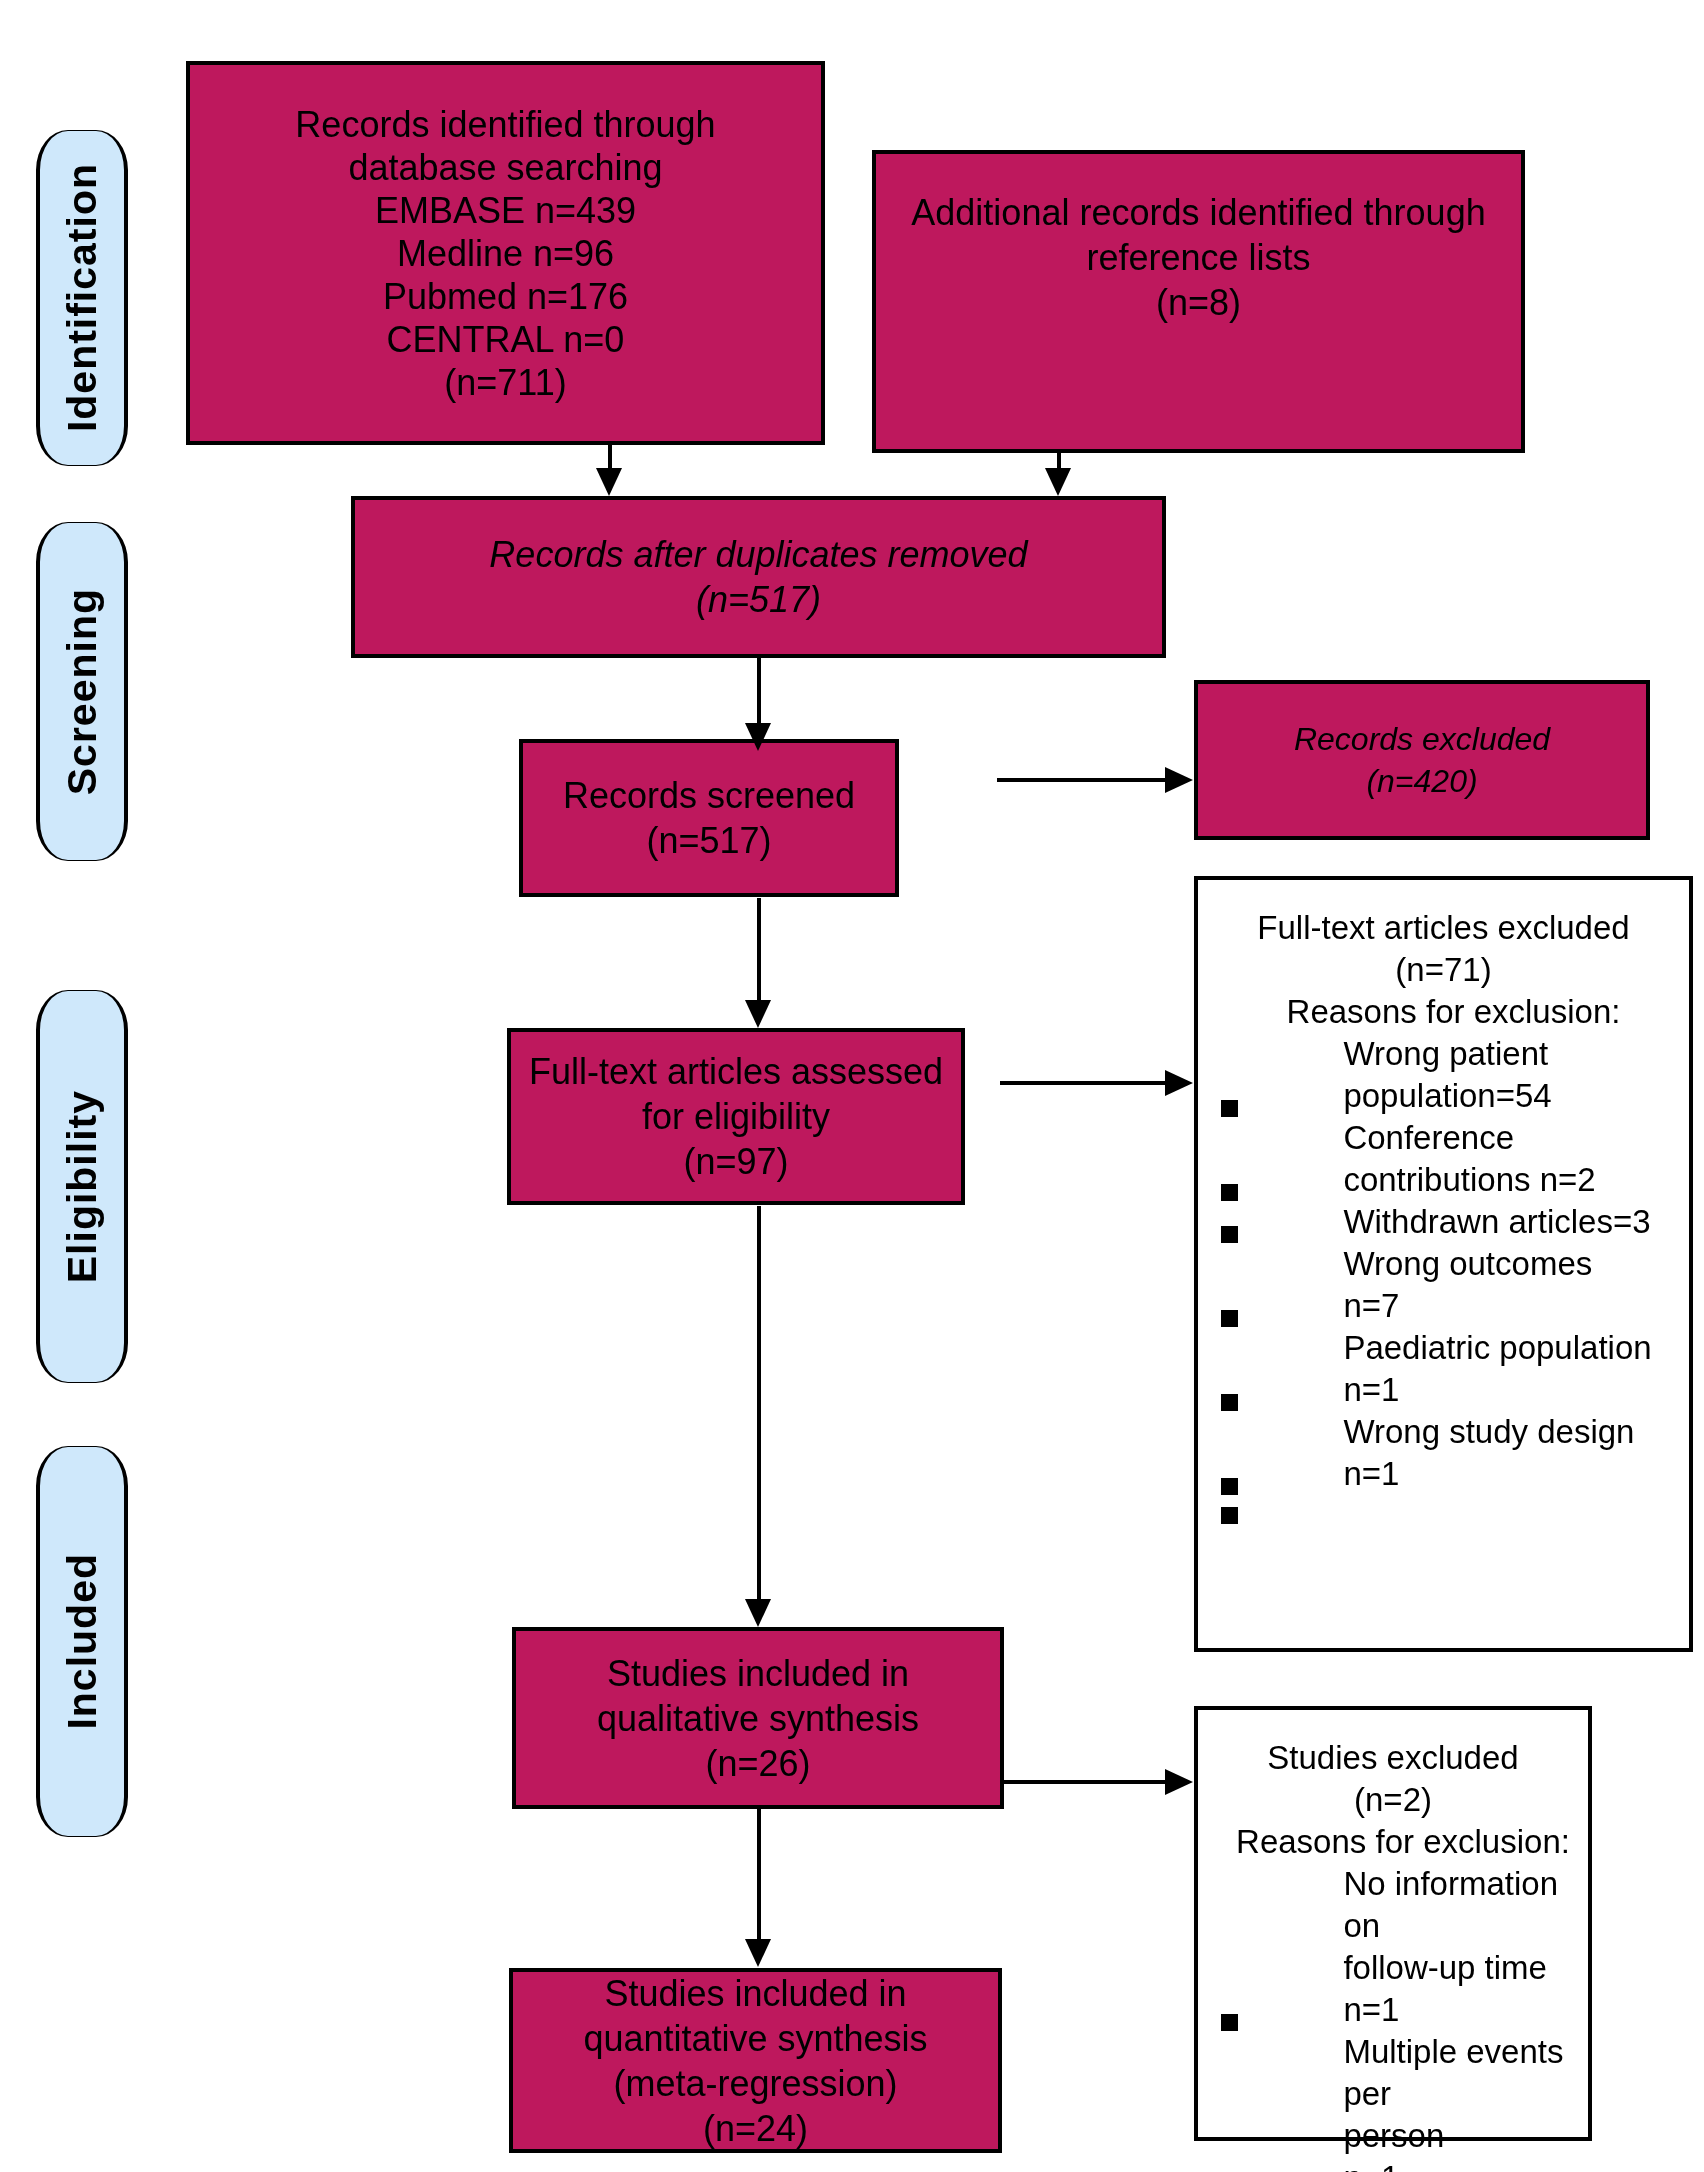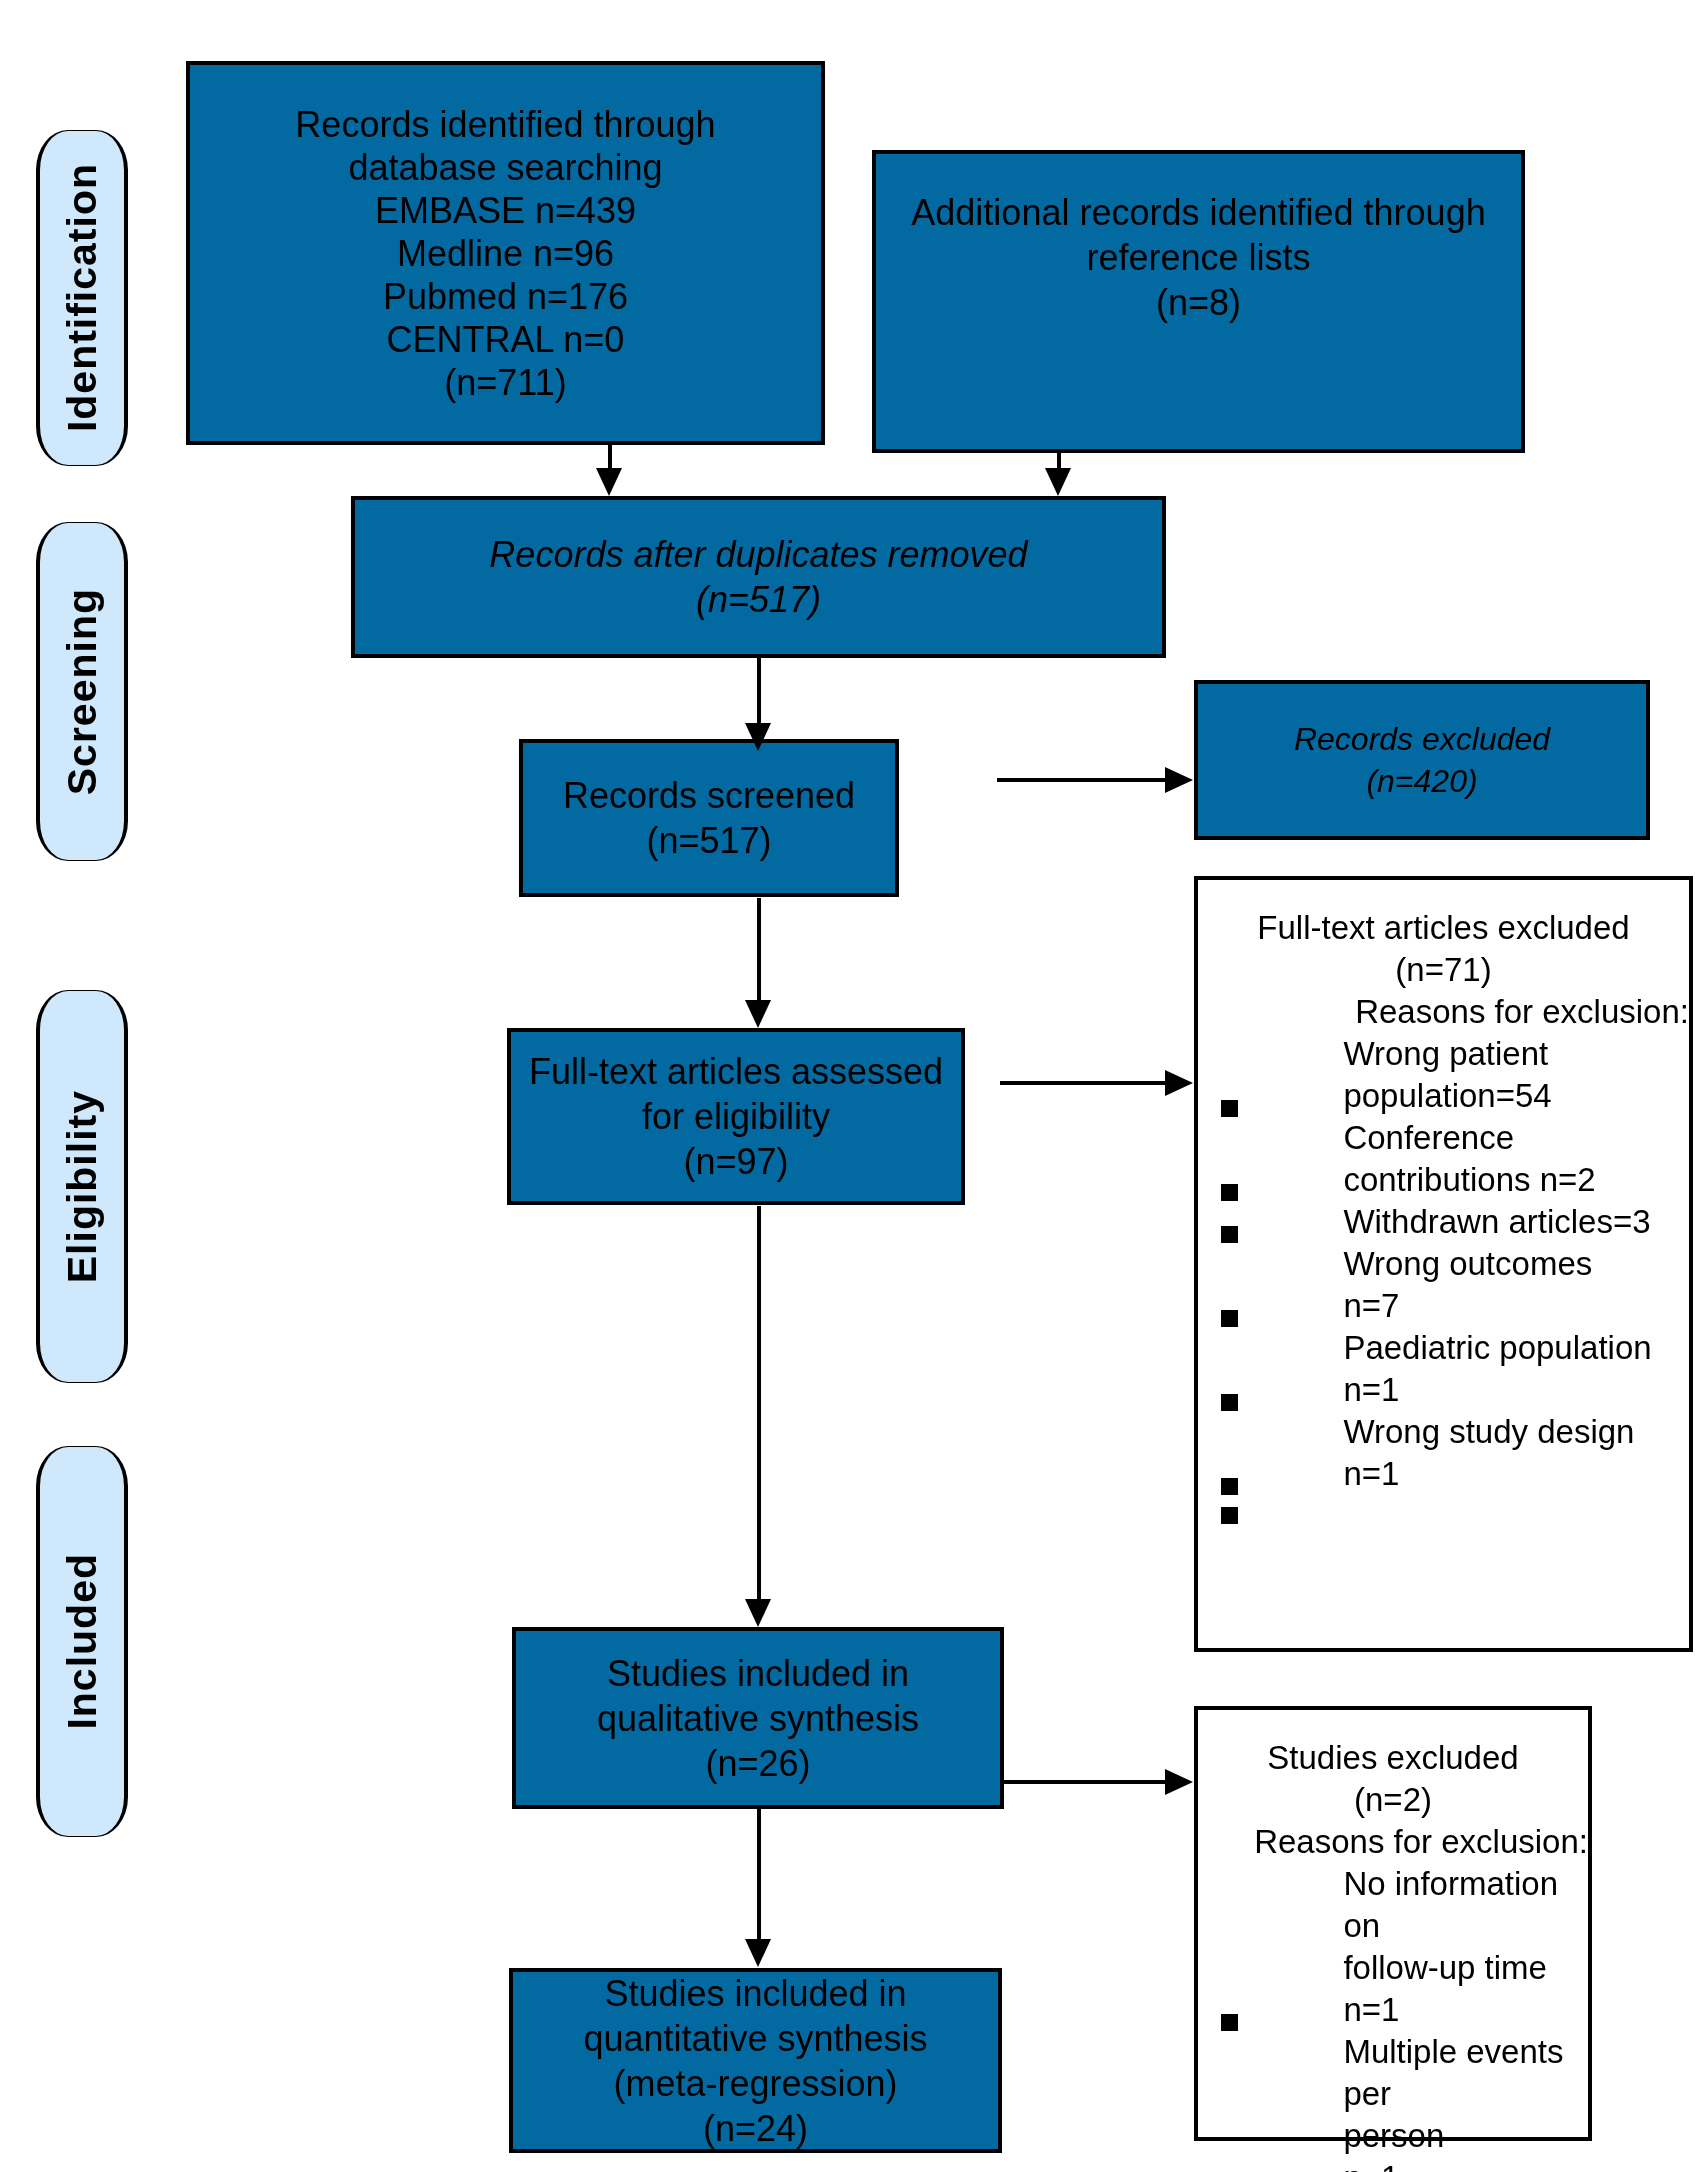--- a/index.html
+++ b/index.html
@@ -26,40 +26,40 @@
     transform:rotate(180deg);
     font-size:41px;
     font-weight:bold;
     letter-spacing:1px;
     white-space:nowrap;
   }
   
   .box{
     position:absolute;
     box-sizing:border-box;
-    background:#0369a1;
+    background:#be185d;
     border:4.6px solid #000;
     display:flex;align-items:center;justify-content:center;
     text-align:center;
     font-size:36px;line-height:45px;
   }
   .pre{white-space:pre-line;}
   .box.toppad{align-items:flex-start;padding-top:36px;}
   .box.tight{line-height:42px;}
   
   .listbox{
     position:absolute;
     box-sizing:border-box;
     background:#fff;
     border:4.6px solid #000;
     font-size:33px;line-height:42px;
     padding-top:26.5px;
   }
   .listbox .ltitle{text-align:center;white-space:pre-line;}
-  .listbox .reasons{text-align:right;padding-left:20px;white-space:nowrap;}
+  .listbox .reasons{text-align:center;padding-left:20px;white-space:nowrap;}
   .listbox .item{display:flex;align-items:flex-end;}
   .listbox .sq{flex:0 0 17px;width:17px;height:17px;background:#000;margin-left:23.4px;margin-top:12.7px;}
   .listbox .btext{margin-left:105px;text-align:left;white-space:pre-line;}
   
   .stem-v{position:absolute;width:3.6px;background:#000;}
   .stem-h{position:absolute;height:4.1px;background:#000;}
   .ah-down{position:absolute;width:0;height:0;
     border-left:13.2px solid transparent;border-right:13.2px solid transparent;
     border-top:28.5px solid #000;}
   .ah-right{position:absolute;width:0;height:0;

